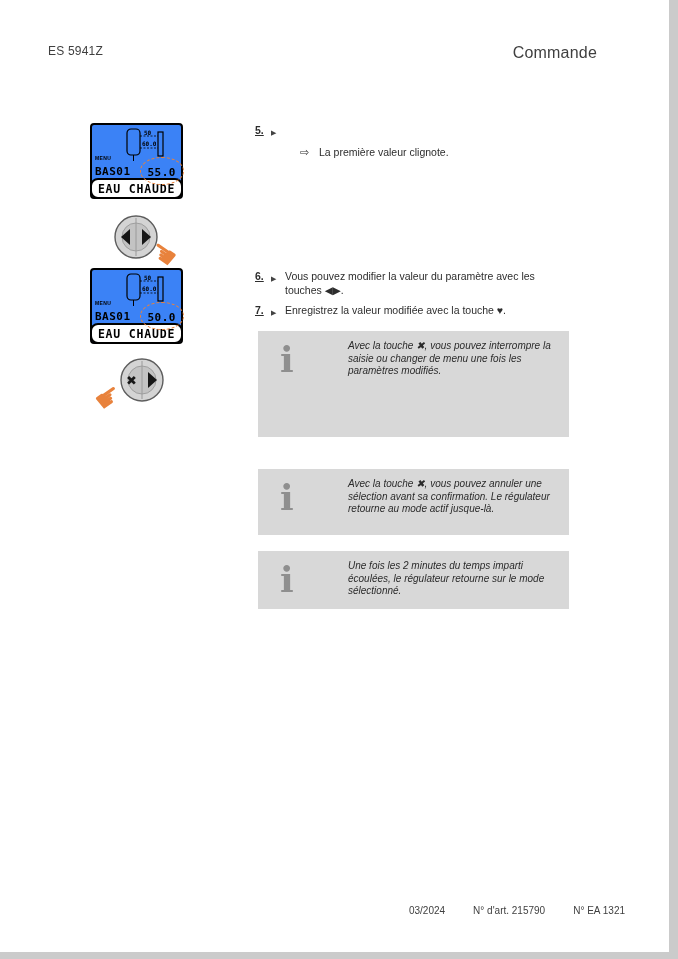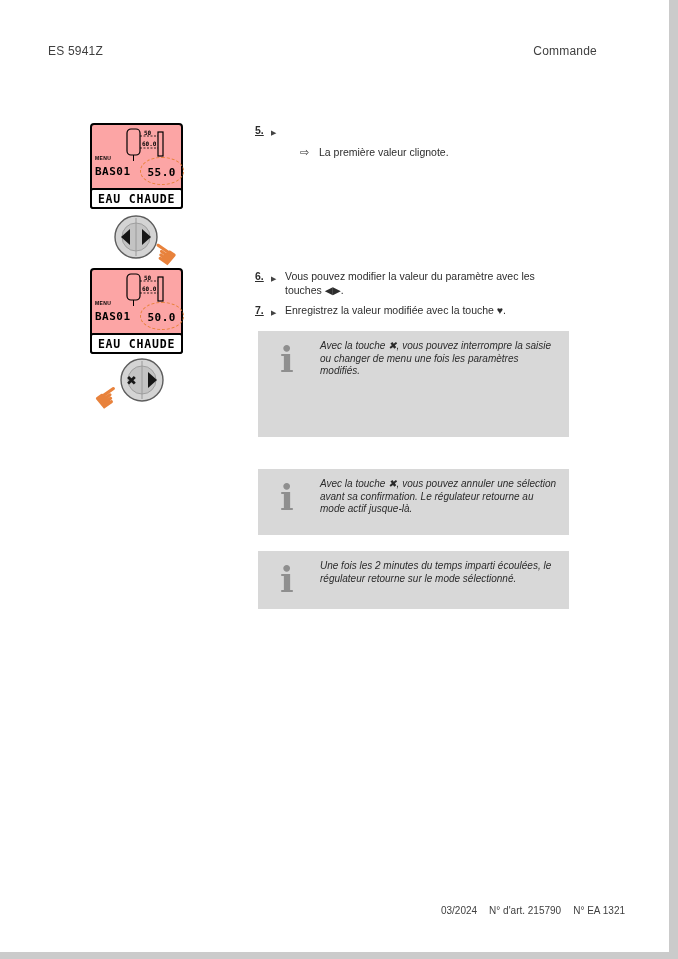--- a/index.html
+++ b/index.html
@@ -10,49 +10,49 @@
     color:#2d2d2d;
   }
   .page {
     position:relative;
     width:669px; height:952px;
     background:#ffffff;
     overflow:hidden;
   }
   
   .hdr-left  { position:absolute; left:48px;  top:44px; font-size:12px; color:#3f3f3f; letter-spacing:.2px; }
-  .hdr-right { position:absolute; right:72px; top:44px; font-size:12px; color:#3f3f3f; letter-spacing:.2px; }
+  .hdr-right { position:absolute; right:72px; top:44px; font-size:16px; color:#3f3f3f; letter-spacing:.2px; }
   .ftr-left  { position:absolute; left:48px;  top:954px; font-size:10px; color:#3f3f3f;font-weight:bold; }
-  .ftr-right { position:absolute; right:44px; top:905px; font-size:10px; color:#3f3f3f; display:flex; gap:12px; }
+  .ftr-right { position:absolute; right:44px; top:905px; font-size:10px; color:#3f3f3f; display:flex; gap:28px; }
 
   
   .lcd {
-    position:absolute; width:93px; height:86px;
-    border:2px solid #000; border-radius:4px; background:#fca5a5;
+    position:absolute; width:93px; height:76px;
+    border:2px solid #000; border-radius:4px; background:#3b82f6;
   }
   .lcd-schematic { position:absolute; left:0; top:1px; }
   .lcd-menu {
     position:absolute; left:3px; top:30px;
     font-size:5px; font-weight:bold; letter-spacing:.4px; color:#000;
   }
   .lcd-row {
     position:absolute; left:3px; right:3px; top:37px;
     display:flex; justify-content:space-between; align-items:center;
   }
   .seg { font-family:"DejaVu Sans Mono", monospace; font-weight:bold; color:#000; }
   .lcd-code  { font-size:11px; letter-spacing:.5px; }
   .lcd-valwrap { position:relative; display:inline-block; padding:0 2px; }
   .lcd-value { font-size:11px; letter-spacing:.5px; position:relative; z-index:2; }
   .blink-ring {
     position:absolute; left:-6px; right:-6px; top:-5px; bottom:-5px;
     border:1.6px dashed #e8823c; border-radius:50%; z-index:1;
   }
   .lcd-label {
     position:absolute; left:-2px; right:-2px; bottom:-2px; height:21px;
-    border:2px solid #000; border-radius:3px;
+    border:2px solid #000; border-radius:8px;
     display:flex; align-items:center; justify-content:center;
     font-size:11.5px; letter-spacing:.8px; background:#fff;
   }
   .dial { position:absolute; }
 
   
   .step { position:absolute; left:255px; width:315px; display:flex; align-items:flex-start;
           font-size:10.5px; line-height:13.5px; color:#2d2d2d; }
   .step-num { width:16px; flex-shrink:0; font-weight:700; text-decoration:underline; }
   .step-marker { width:14px; flex-shrink:0; font-size:7px; color:#444; padding-top:2px; }
@@ -67,20 +67,21 @@
     background:#d8d8d8; padding:9px 12px 8px 62px;
   }
   .info-icon {
     position:absolute; left:22px; top:11px;
     font-family:"DejaVu Serif", serif; font-weight:bold;
     font-size:36px; line-height:34px; color:#8f8f8f;
   }
   .infobox p {
     font-style:italic; font-size:10px; line-height:12.6px; color:#2b2b2b;
     margin-bottom:7px;
+    margin-left:28px;
   }
   .infobox p:last-child { margin-bottom:0; }
 
   
   .edge-right  { position:absolute; right:0; top:0; width:9px; height:959px; background:#cbcbcb; }
   .edge-bottom { position:absolute; left:0; bottom:0; width:678px; height:7px; background:#cbcbcb; }
 </style>
 </head>
 <body>
 

